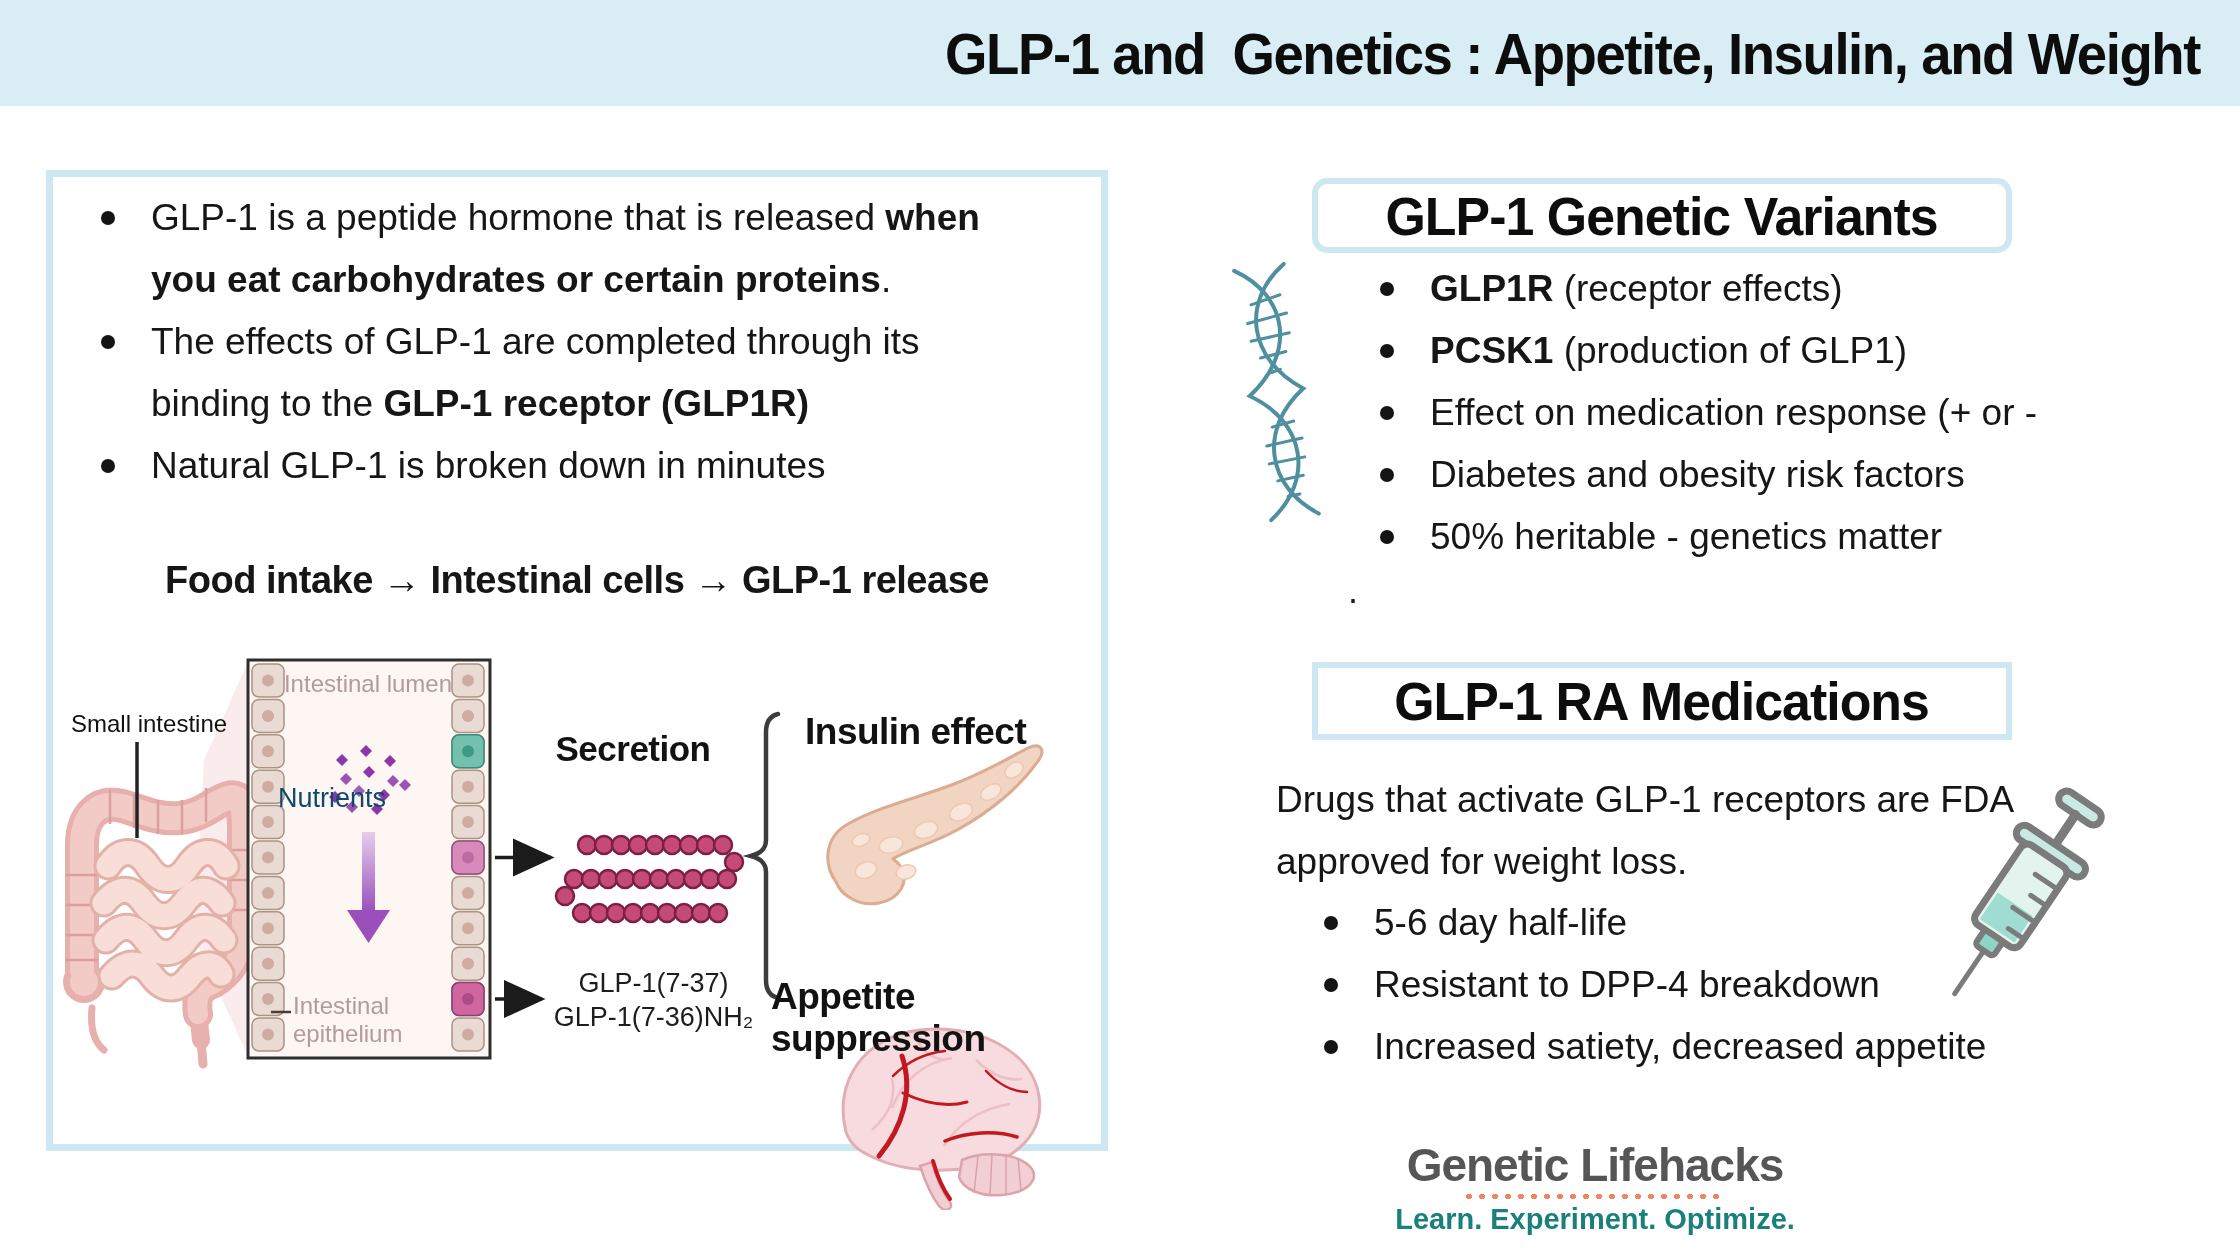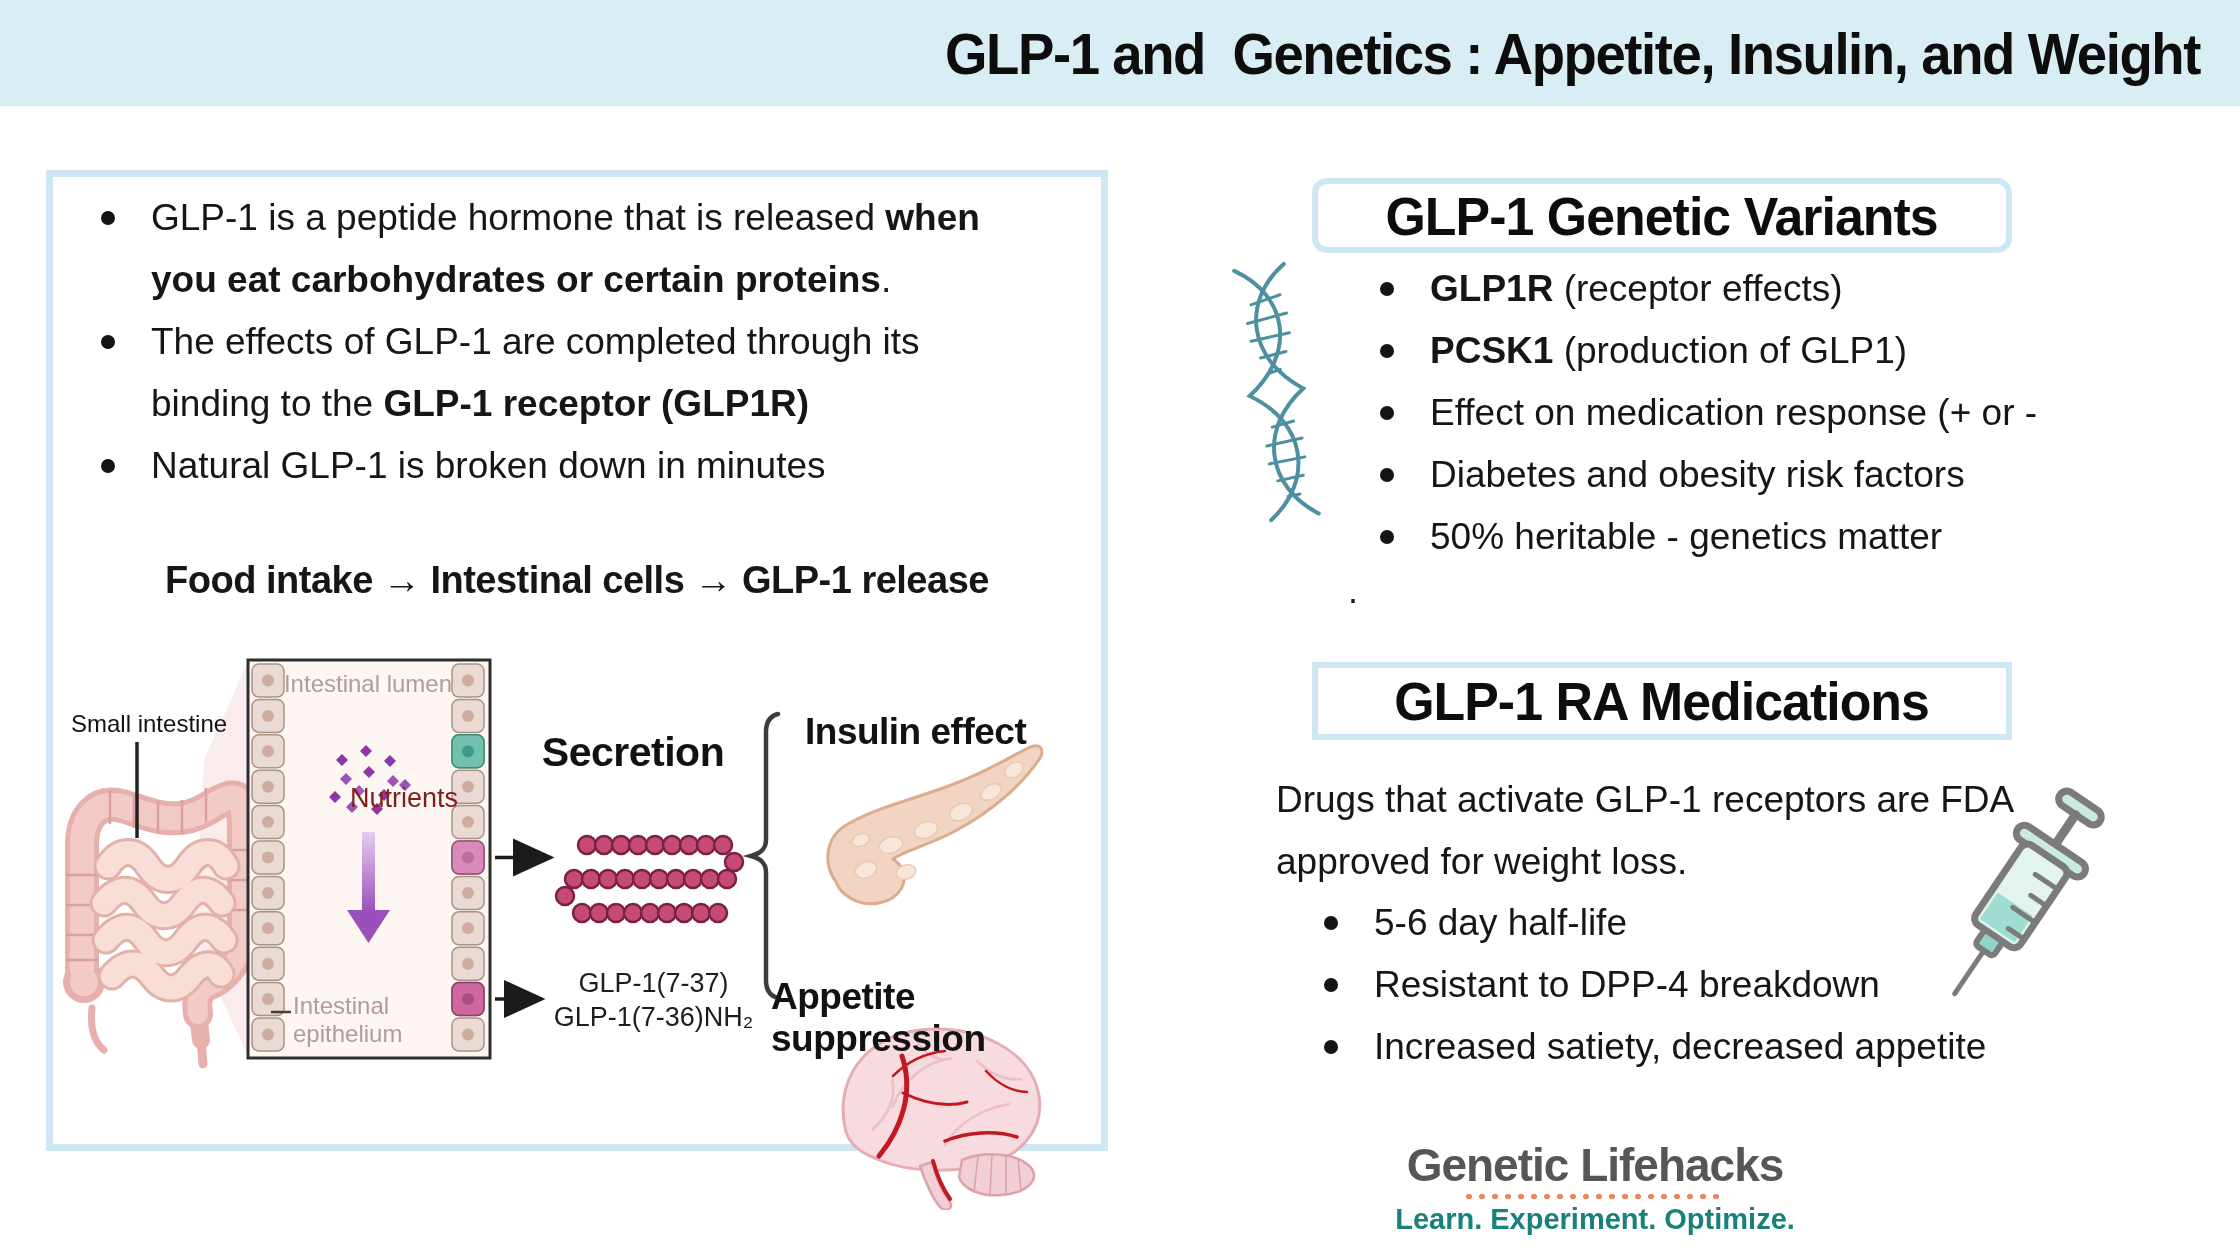--- a/index.html
+++ b/index.html
@@ -25,22 +25,22 @@
              font-size:38px;font-weight:700;letter-spacing:-0.5px;}
 
   
   .diagram{left:46px;top:640px;width:1062px;height:570px;}
   .diagram svg{position:absolute;left:0;top:0;}
   .lbl{position:absolute;}
   .muted{color:#b19b9b;}
   .bold-label{font-weight:700;font-size:34px;letter-spacing:-0.5px;color:#121212;}
   .sm-label{font-size:24px;color:#121212;}
   .lumen{left:232px;top:30px;width:180px;text-align:center;font-size:24px;}
-  .nutrients{left:232px;top:143px;width:180px;text-align:right;font-size:27px;
-             font-weight:500;color:#7f1d1d;}
+  .nutrients{left:232px;top:143px;width:180px;text-align:left;font-size:27px;
+             font-weight:500;color:#0c4a6e;}
   .epith{left:247px;top:352px;width:140px;font-size:24px;line-height:28px;}
   .glp-names{left:505px;top:326px;width:205px;text-align:center;font-size:27px;line-height:34px;color:#1d1d1d;}
 
   
   .hd-box{width:700px;border:6px solid #cde7f3;background:#ffffff;box-sizing:border-box;
           display:flex;align-items:center;justify-content:center;}
   .hd-box span{font-size:54px;font-weight:700;letter-spacing:-1px;transform:scaleX(.96);color:#0d0d0d;}
   .variants-box{left:1312px;top:178px;height:75px;border-radius:15px;}
   .meds-box{left:1312px;top:662px;height:78px;}
 
@@ -276,21 +276,21 @@
           <path d="M 940 431 C 952 444 967 452 981 452" stroke-width="2.5"></path>
           <path d="M 887 521 C 891 536 897 549 904 559" stroke-width="4"></path>
         </g>
       </g>
     </svg>
 
     <div class="lbl sm-label" style="left:25px;top:70px;">Small intestine</div>
     <div class="lbl lumen muted">Intestinal lumen</div>
     <div class="lbl nutrients">Nutrients</div>
     <div class="lbl epith muted">Intestinal epithelium</div>
-    <div class="lbl bold-label" style="left:477px;top:89px;width:220px;text-align:center;font-size:41px;">Secretion</div>
+    <div class="lbl bold-label" style="left:477px;top:89px;width:220px;text-align:center;font-size:35px;">Secretion</div>
     <div class="lbl glp-names">
       <div>GLP-1(7-37)</div>
       <div>GLP-1(7-36)NH₂</div>
     </div>
     <div class="lbl bold-label" style="left:759px;top:71px;font-size:37px;">Insulin effect</div>
     <div class="lbl bold-label" style="left:725px;top:336px;font-size:37px;">Appetite suppression</div>
   </div>
 
   <svg class="abs" style="left:1222px;top:260px;" width="112" height="272" viewBox="0 0 112 272">
     <g transform="rotate(-8 56 136)" stroke="#4e8fa0" fill="none" stroke-linecap="round">

